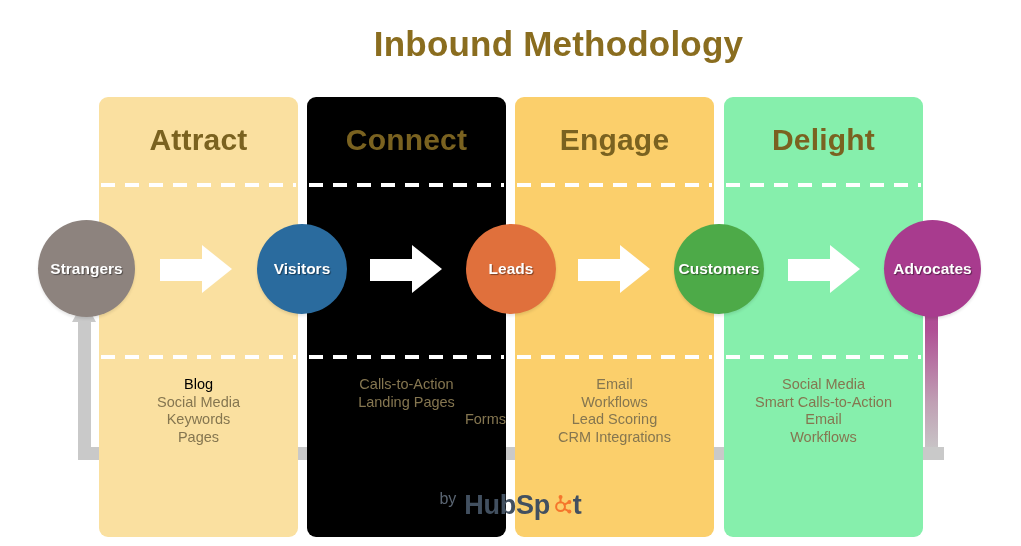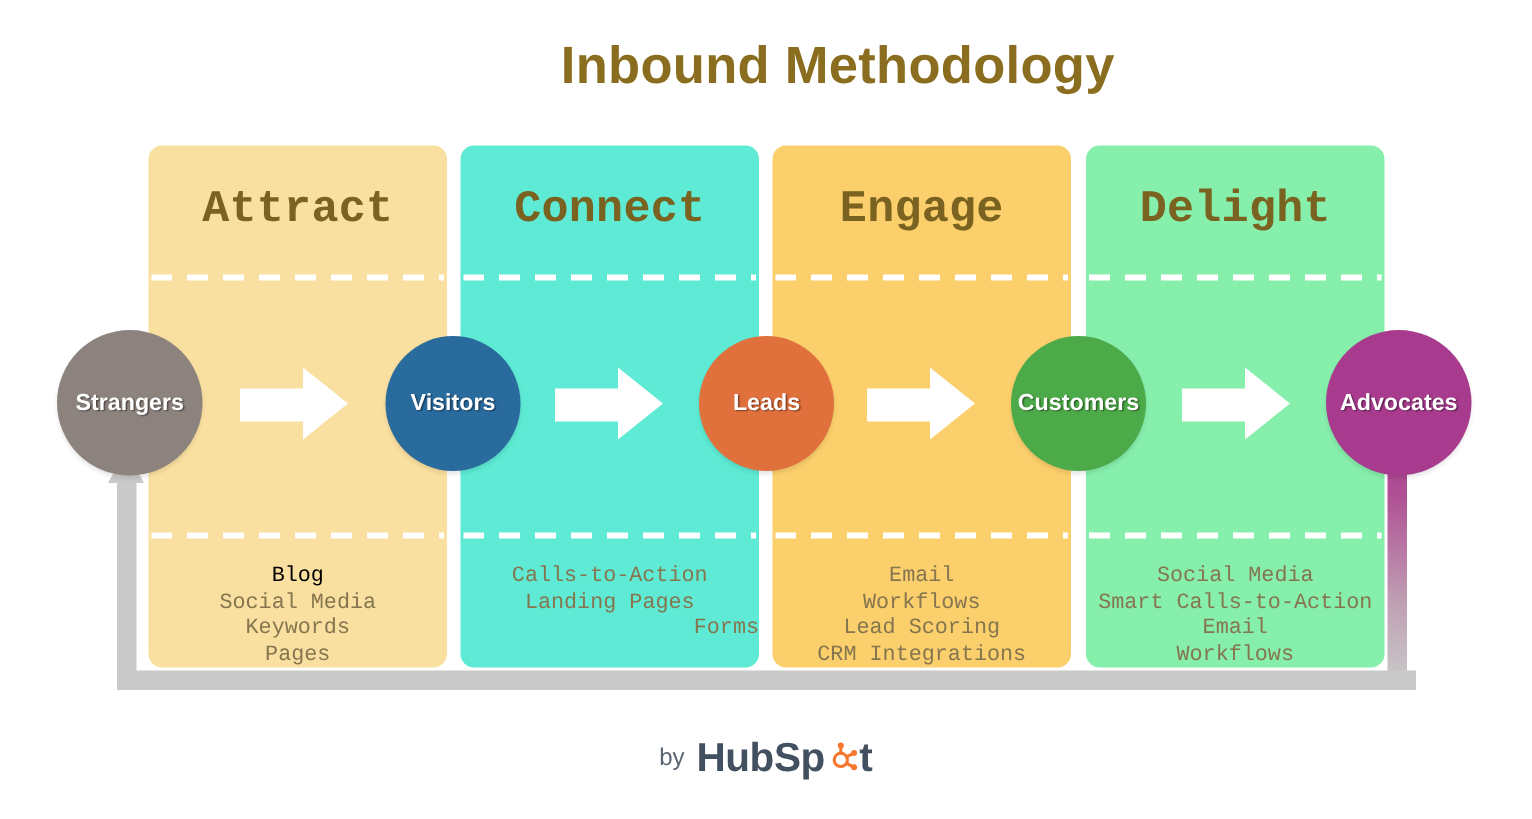--- a/index.html
+++ b/index.html
@@ -70,24 +70,23 @@
   .columns {
     position: absolute;
     left: 99px;
     top: 97px;
     width: 824px;
     height: 348px;
   }
   .col {
     position: absolute;
     top: 0;
-    height: 348px;
+    height: 440px;
     border-radius: 9px;
     overflow: hidden;
-    font-family: Liberation Mono, monospace;
   }
   .col-head {
     height: 86px;
     display: flex;
     align-items: center;
     justify-content: center;
   }
   .col-head-label {
     font-size: 30px;
     font-weight: bold;
@@ -157,21 +156,20 @@
     border-left: 30px solid #ffffff;
   }
 
   
   .footer {
     position: absolute;
     left: 0;
     top: 490px;
     width: 1021px;
     display: flex;
-    align-items: center;
     justify-content: center;
   }
   .footer .by {
     font-size: 16px;
     color: #5a6572;
     margin-right: 8px;
   }
   .footer .logo {
     position: relative;
     font-size: 27px;
@@ -200,21 +198,21 @@
     <div class="col-mid"></div>
     <div class="dash lower"></div>
     <div class="col-list">
       <div style="color: #000000;">Blog</div>
       <div style="color: rgb(133, 118, 80);">Social Media</div>
       <div style="color: rgb(133, 118, 80);">Keywords</div>
       <div style="color: rgb(133, 118, 80);">Pages</div>
     </div>
   </div>
 
-  <div class="col" style="left: 208px; width: 199px; background: #5eead4;" id="col1">
+  <div class="col" style="left: 208px; width: 199px; background: #000000;" id="col1">
     <div class="col-head">
       <div class="col-head-label" style="color: rgb(122, 98, 32);">Connect</div>
     </div>
     <div class="dash"></div>
     <div class="col-mid"></div>
     <div class="dash lower"></div>
     <div class="col-list">
       <div style="color: rgb(133, 118, 80);">Calls-to-Action</div>
       <div style="color: rgb(133, 118, 80);">Landing Pages</div>
       <div style="color: rgb(133, 118, 80); text-align: right;">Forms</div>

